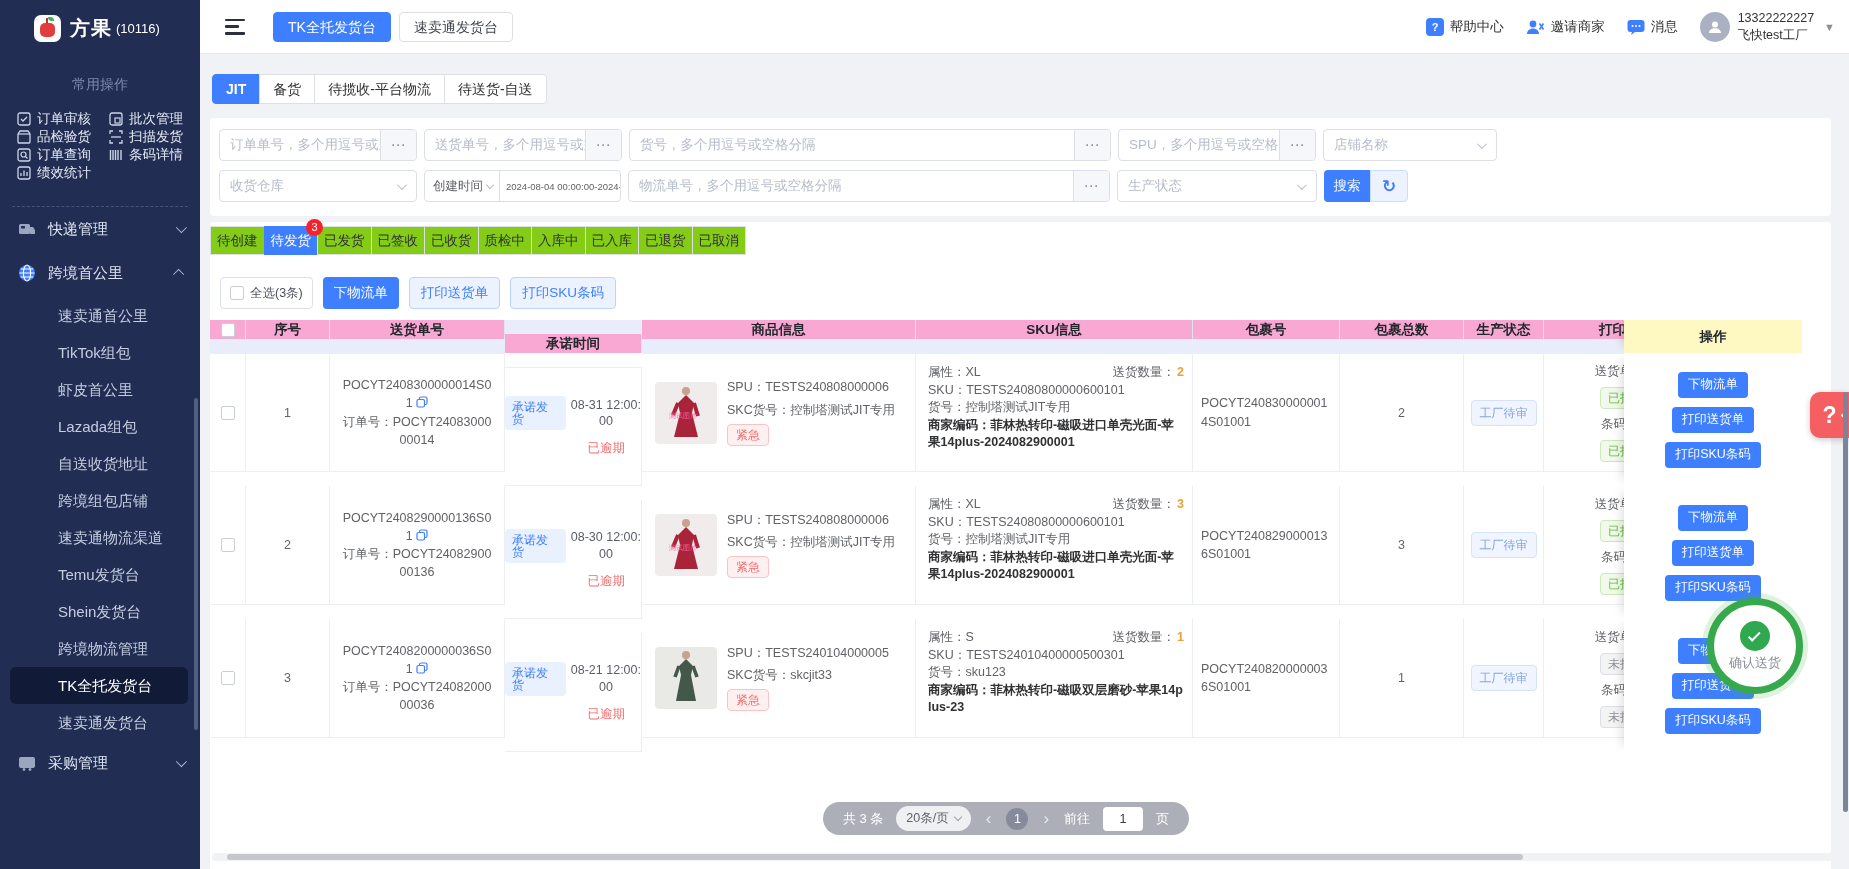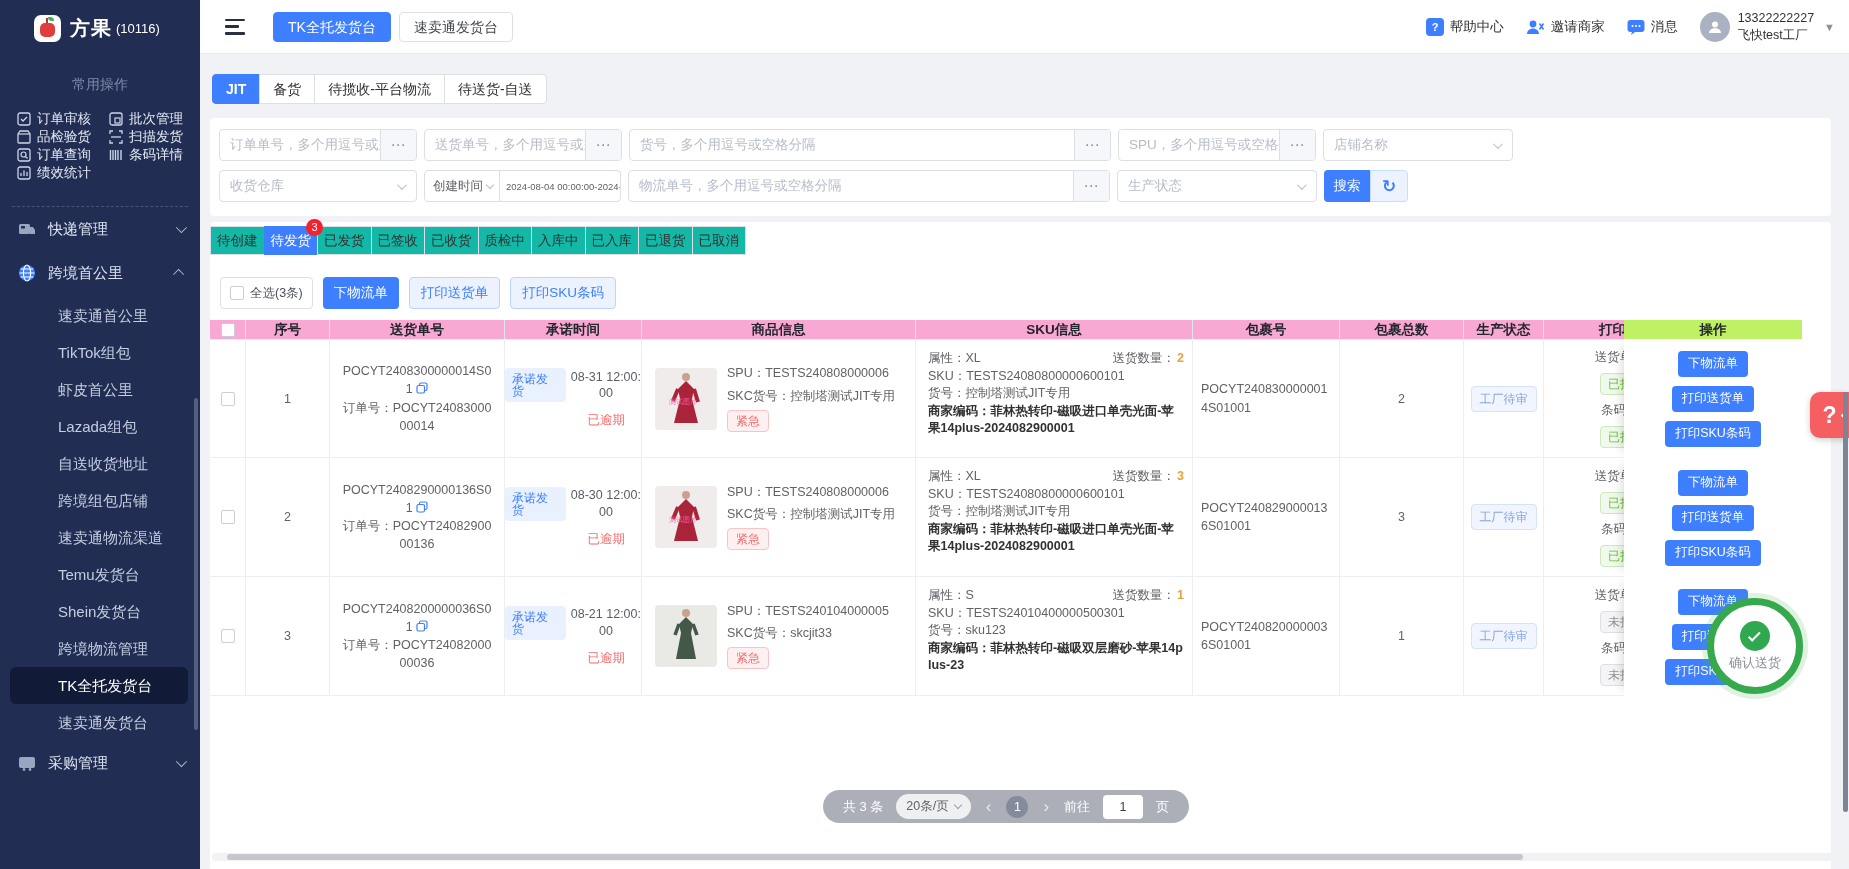--- a/index.html
+++ b/index.html
@@ -53,57 +53,57 @@
   .seg-tab:first-child { border-radius:4px 0 0 4px; margin-left:0; }
   .seg-tab:last-child { border-radius:0 4px 4px 0; }
   .seg-tab.active { background:#3d7fff; border-color:#3d7fff; color:#fff; font-weight:bold; }
 
   .filter-card { position:absolute; left:10px; top:64px; width:1621px; height:98px; background:#fff; border-radius:4px; padding:11px 0 0 9px; }
   .f-row { display:flex; gap:7px; margin-bottom:9px; }
   .fld { height:32px; border:1px solid #dcdfe6; border-radius:4px; background:#fff; display:flex; align-items:center; overflow:hidden; }
   .fld .ph { padding:0 10px; font-size:13.5px; color:#b6bcc8; white-space:nowrap; overflow:hidden; flex:1; }
   .fld .suffix { width:36px; align-self:stretch; border-left:1px solid #dcdfe6; background:#f5f7fa; color:#8d939e; display:flex; align-items:center; justify-content:center; font-size:15px; letter-spacing:1px; cursor:pointer; flex:none; }
   .fld .sel-caret { margin:0 12px 0 6px; flex:none; width:7px; height:7px; border-right:1.5px solid #b6bcc8; border-bottom:1.5px solid #b6bcc8; transform:rotate(45deg) translateY(-2px); }
-  .w-norm { width:198px; } .w-wide { width:482px; } .w-spu { width:198px; } .w-shop { width:190px; } .w-stat { width:200px; }
+  .w-norm { width:198px; } .w-wide { width:482px; } .w-spu { width:198px; } .w-shop { width:174px; } .w-stat { width:200px; }
   .date-group { width:197px; }
   .date-label { display:flex; align-items:center; gap:4px; padding:0 6px 0 8px; font-size:12.5px; color:#606266; border-right:1px solid #dcdfe6; align-self:stretch; flex:none; }
   .date-label .sel-caret2 { width:6px; height:6px; border-right:1.4px solid #b6bcc8; border-bottom:1.4px solid #b6bcc8; transform:rotate(45deg); margin-top:-3px; }
   .date-value { display:flex; align-items:center; gap:2px; padding:0 4px; font-size:9.5px; color:#606266; white-space:nowrap; overflow:hidden; }
   .btn-search { width:46px; height:32px; background:#3d7fff; color:#fff; border-radius:4px 0 0 4px; font-size:13.5px; display:flex; align-items:center; justify-content:center; cursor:pointer; }
   .btn-refresh { width:38px; height:32px; background:#ecf3ff; border:1px solid #c9ddff; border-radius:0 4px 4px 0; color:#3d7fff; display:flex; align-items:center; justify-content:center; font-size:17px; font-weight:bold; cursor:pointer; }
 
   .main-card { position:absolute; left:10px; top:168px; width:1621px; bottom:0; background:#fff; border-radius:4px 4px 0 0; }
 
   .status-tabs { position:absolute; left:0; top:4px; display:flex; }
-  .status-tab { position:relative; height:29px; line-height:27px; padding:0 6px; min-width:51px; text-align:center; background:#14b8a6; border:1px solid #dcdfe6; font-size:13.5px; color:#303133; margin-left:-1px; cursor:pointer; }
+  .status-tab { position:relative; height:29px; line-height:27px; padding:0 6px; min-width:51px; text-align:center; background:#84cc16; border:1px solid #dcdfe6; font-size:13.5px; color:#303133; margin-left:-1px; cursor:pointer; }
   .status-tab:first-child { margin-left:0; }
   .status-tab.active { background:#3d7fff; border-color:#3d7fff; color:#fff; }
   .badge { position:absolute; top:-8px; right:-6px; min-width:17px; height:17px; border-radius:9px; background:#f5222d; color:#fff; font-size:11px; line-height:17px; text-align:center; padding:0 3px; z-index:3; }
 
   .toolbar { position:absolute; left:10px; top:55px; display:flex; gap:10px; align-items:center; }
   .selall-box { height:32px; border:1px solid #dcdfe6; border-radius:4px; display:flex; align-items:center; gap:6px; padding:0 9px; font-size:12.5px; color:#4b4f57; background:#fff; cursor:pointer; }
   .cbx { width:14px; height:14px; border:1px solid #c9ced8; border-radius:2px; background:#fff; flex:none; }
   .btn { height:32px; border-radius:4px; font-size:13.5px; display:flex; align-items:center; justify-content:center; padding:0 11px; cursor:pointer; }
   .btn.solid { background:#3d7fff; color:#fff; }
   .btn.plain { background:#ecf3ff; border:1px solid #bad4ff; color:#3d7fff; }
 
   
   .table-zone { position:absolute; left:0; top:98px; width:1592px; }
   .trow { display:flex; width:1592px; position:relative; overflow:hidden; background:#fff; }
   .thead { background:#e9edf9; }
   .thead .cell { height:19px; font-size:13.5px; font-weight:bold; color:#23262c; background:#f9a8d4; border-right:1px solid #dde3f2; display:flex; align-items:center; justify-content:center; }
   .tbody .cell { height:119px; border-right:1px solid #ebeef5; border-bottom:1px solid #ebeef5; font-size:12.5px; color:#606266; display:flex; flex-direction:column; align-items:center; justify-content:center; overflow:hidden; }
   .thead .cell:first-child, .tbody .cell:first-child { border-left:1px solid transparent; }
   .tbody .trow:first-child .cell { border-top:1px solid #ebeef5; }
   .c-sel{width:36px; flex:none;} .c-seq{width:84px; flex:none;} .c-dno{width:175px; flex:none;}
-  .c-time{width:137px; flex:none;} .c-prod{width:274px; flex:none;} .c-sku{width:277px; flex:none;}
+  .c-time{width:137px; flex:none;margin-top:14px;} .c-prod{width:274px; flex:none;} .c-sku{width:277px; flex:none;}
   .c-pkg{width:147px; flex:none;} .c-tot{width:124px; flex:none;} .c-stat{width:80px; flex:none;} .c-print{width:165px; flex:none;}
   .c-op { position:absolute; right:0; top:0; bottom:0; width:178px; background:#fff; z-index:5;
           box-shadow:-9px 0 10px -7px rgba(0,0,0,.14); display:flex; flex-direction:column; align-items:center; justify-content:center; gap:9px; }
-  .thead .c-op { background:#bef264; font-size:13.5px; font-weight:bold; color:#23262c; }
+  .thead .c-op { background:#fef9c3; font-size:13.5px; font-weight:bold; color:#23262c; }
   .dno-wrap { width:152px; text-align:center; line-height:1.45; word-break:break-all; }
   .copy-icon { display:inline-block; vertical-align:-1px; cursor:pointer; }
   .time-line { display:flex; align-items:center; gap:5px; }
   .tag { display:inline-block; border-radius:4px; font-size:12px; line-height:1; padding:5px 7px; }
   .tag-promise { background:#e9f1ff; color:#3d7fff; }
   .promise-time { width:72px; text-align:center; line-height:1.3; word-break:break-all; color:#5a5e66; }
   .overdue { color:#f56c6c; align-self:flex-end; margin:10px 16px 0 0; }
   .prod-flex { flex-direction:row !important; gap:10px; padding:0 6px 0 13px; justify-content:flex-start !important; }
   .prod-img { width:62px; height:62px; border-radius:4px; flex:none; overflow:hidden; }
   .prod-info { display:flex; flex-direction:column; gap:6px; line-height:1.3; align-items:flex-start; }
@@ -114,21 +114,21 @@
   .qty-line { position:absolute; top:10px; right:8px; }
   .qty-num { color:#e6a23c; font-weight:bold; margin-left:2px; }
   .pkg-wrap { width:130px; text-align:left; word-break:break-all; line-height:1.45; }
   .tag-prodstat { background:#f0f5ff; border:1px solid #d4e2fc; color:#86a5df; padding:6px 8px; }
   .print-group { display:flex; flex-direction:column; gap:7px; align-items:center; }
   .tag-printed { background:#f0f9eb; border:1px solid #cde8b9; color:#67c23a; padding:4px 7px; }
   .tag-unprinted { background:#f4f4f5; border:1px solid #dcdfe6; color:#909399; padding:4px 7px; }
   .row-btn { background:#3d7fff; color:#fff; border-radius:4px; font-size:12.5px; height:26px; display:flex; align-items:center; padding:0 10px; cursor:pointer; }
 
   
-  .pagination { position:absolute; left:0; top:568px; width:1592px; display:flex; justify-content:center; }
+  .pagination { position:absolute; left:0; top:580px; width:1592px; display:flex; justify-content:center; }
   .pg-pill { height:33px; background:rgba(154,158,168,0.82); border-radius:17px; display:flex; align-items:center; gap:13px; padding:0 20px; color:#fff; font-size:13px; }
   .pg-size { height:25px; background:#eef0f2; border-radius:13px; color:#606266; display:flex; align-items:center; gap:6px; padding:0 10px; font-size:12.5px; cursor:pointer; }
   .pg-size .sel-caret3 { width:6px; height:6px; border-right:1.4px solid #9aa0aa; border-bottom:1.4px solid #9aa0aa; transform:rotate(45deg); margin-top:-3px; }
   .pg-arrow { color:#e9eaee; font-size:17px; cursor:pointer; padding:0 2px; }
   .pg-cur { width:22px; height:22px; border-radius:50%; background:#858b9d; color:#fff; text-align:center; line-height:22px; font-size:12.5px; cursor:pointer; }
   .pg-goto-input { width:40px; height:24px; background:#fff; border-radius:4px; color:#3a3d44; text-align:center; line-height:24px; font-size:12.5px; cursor:text; }
   .hscroll { position:absolute; left:2px; top:631px; width:1817px; height:8px; background:#f1f2f4; border-radius:4px; }
   .hscroll-thumb { position:absolute; left:15px; top:1px; width:1296px; height:6px; background:#c5c7cc; border-radius:3px; cursor:grab; }
   .vscroll-thumb { position:absolute; right:1px; top:392px; width:5px; height:420px; background:#7c8497; border-radius:3px; cursor:grab; z-index:80; }
 

